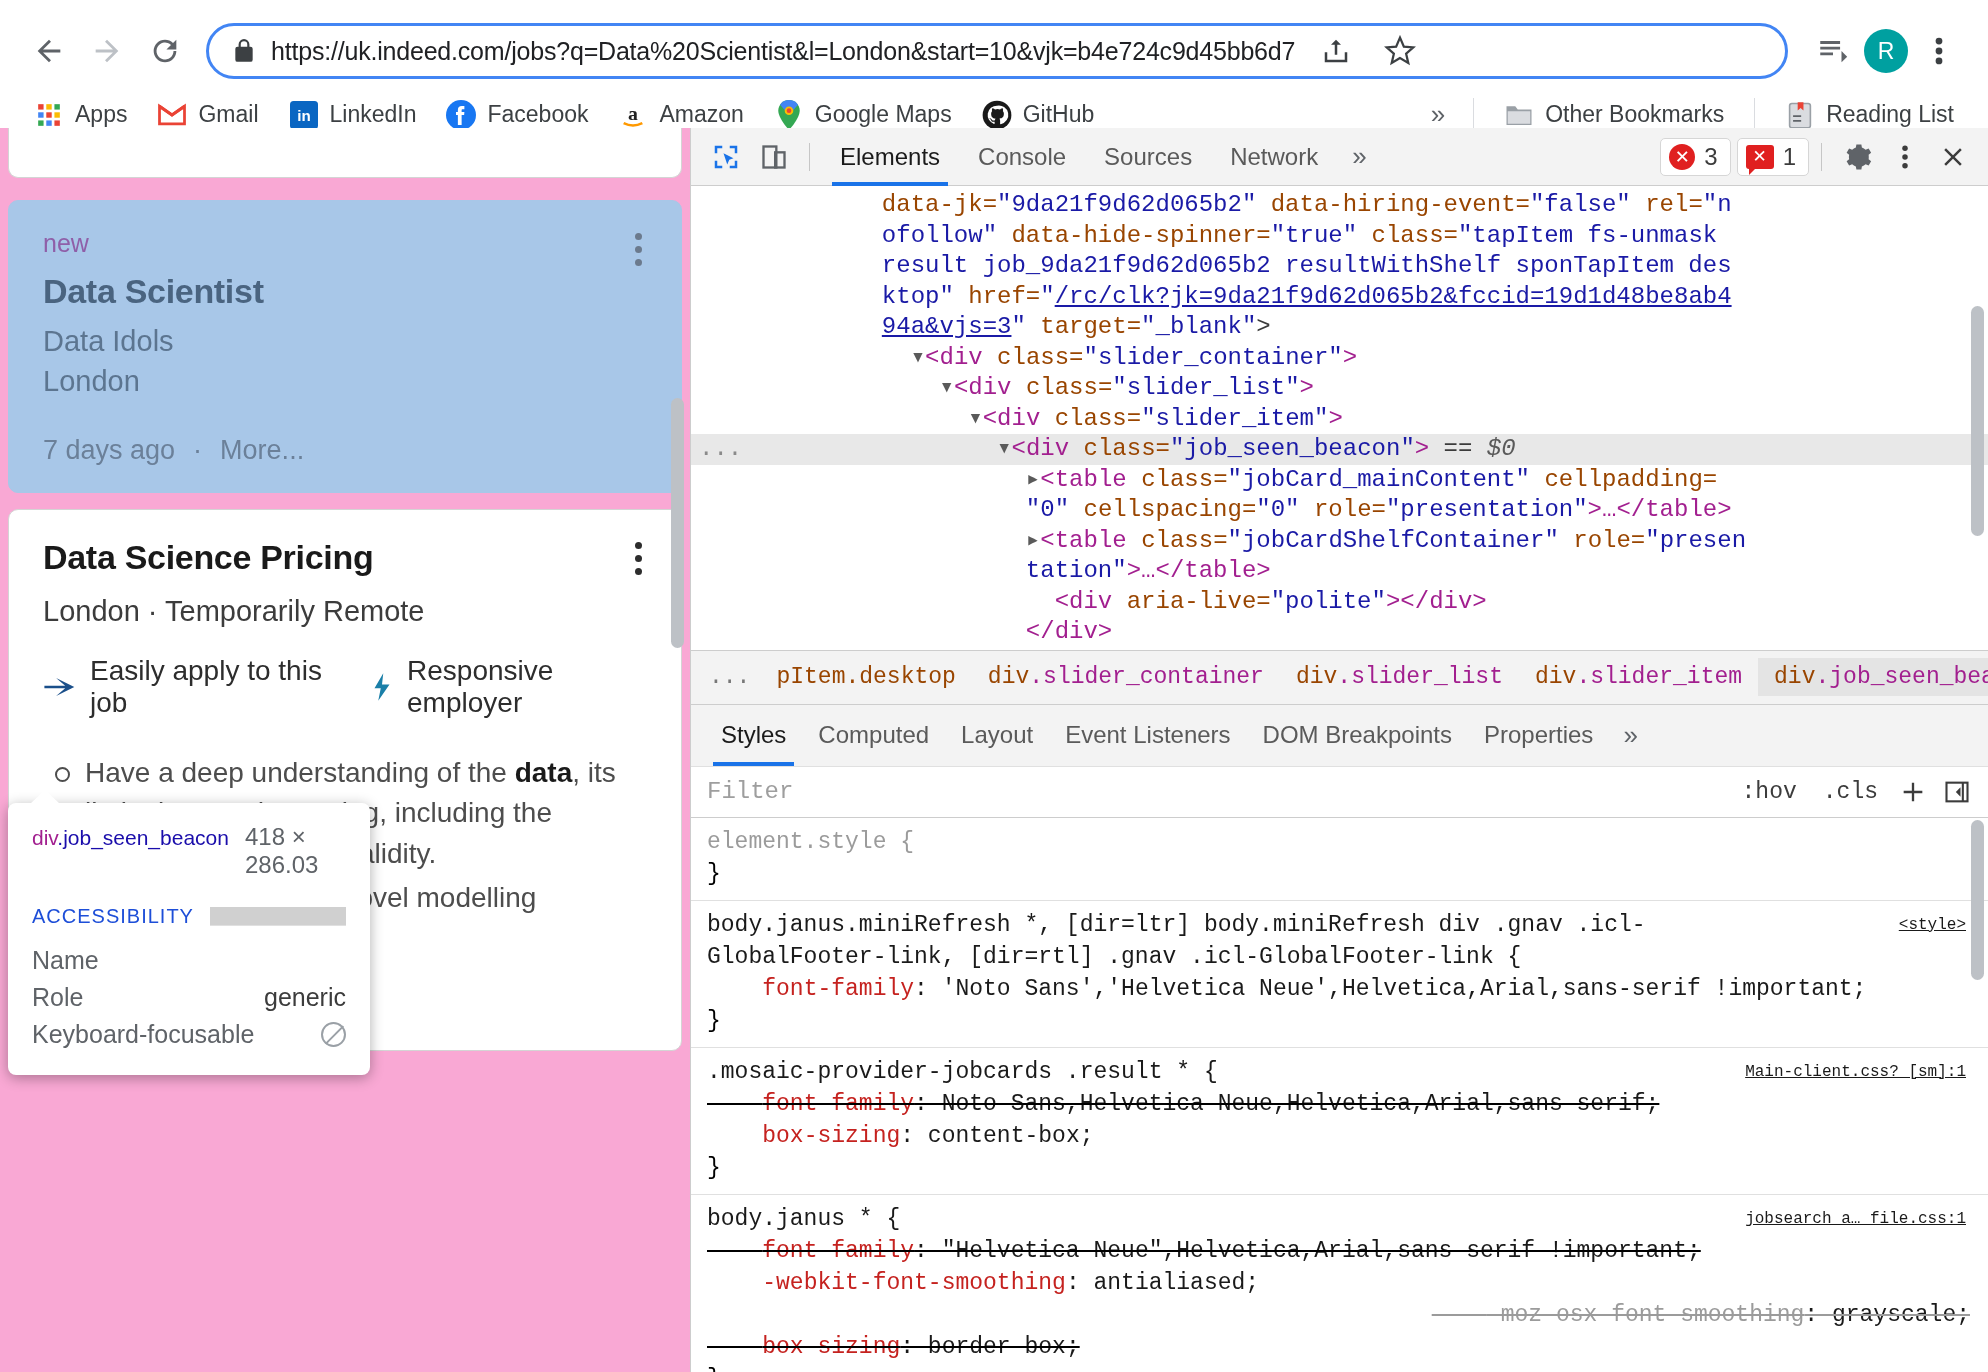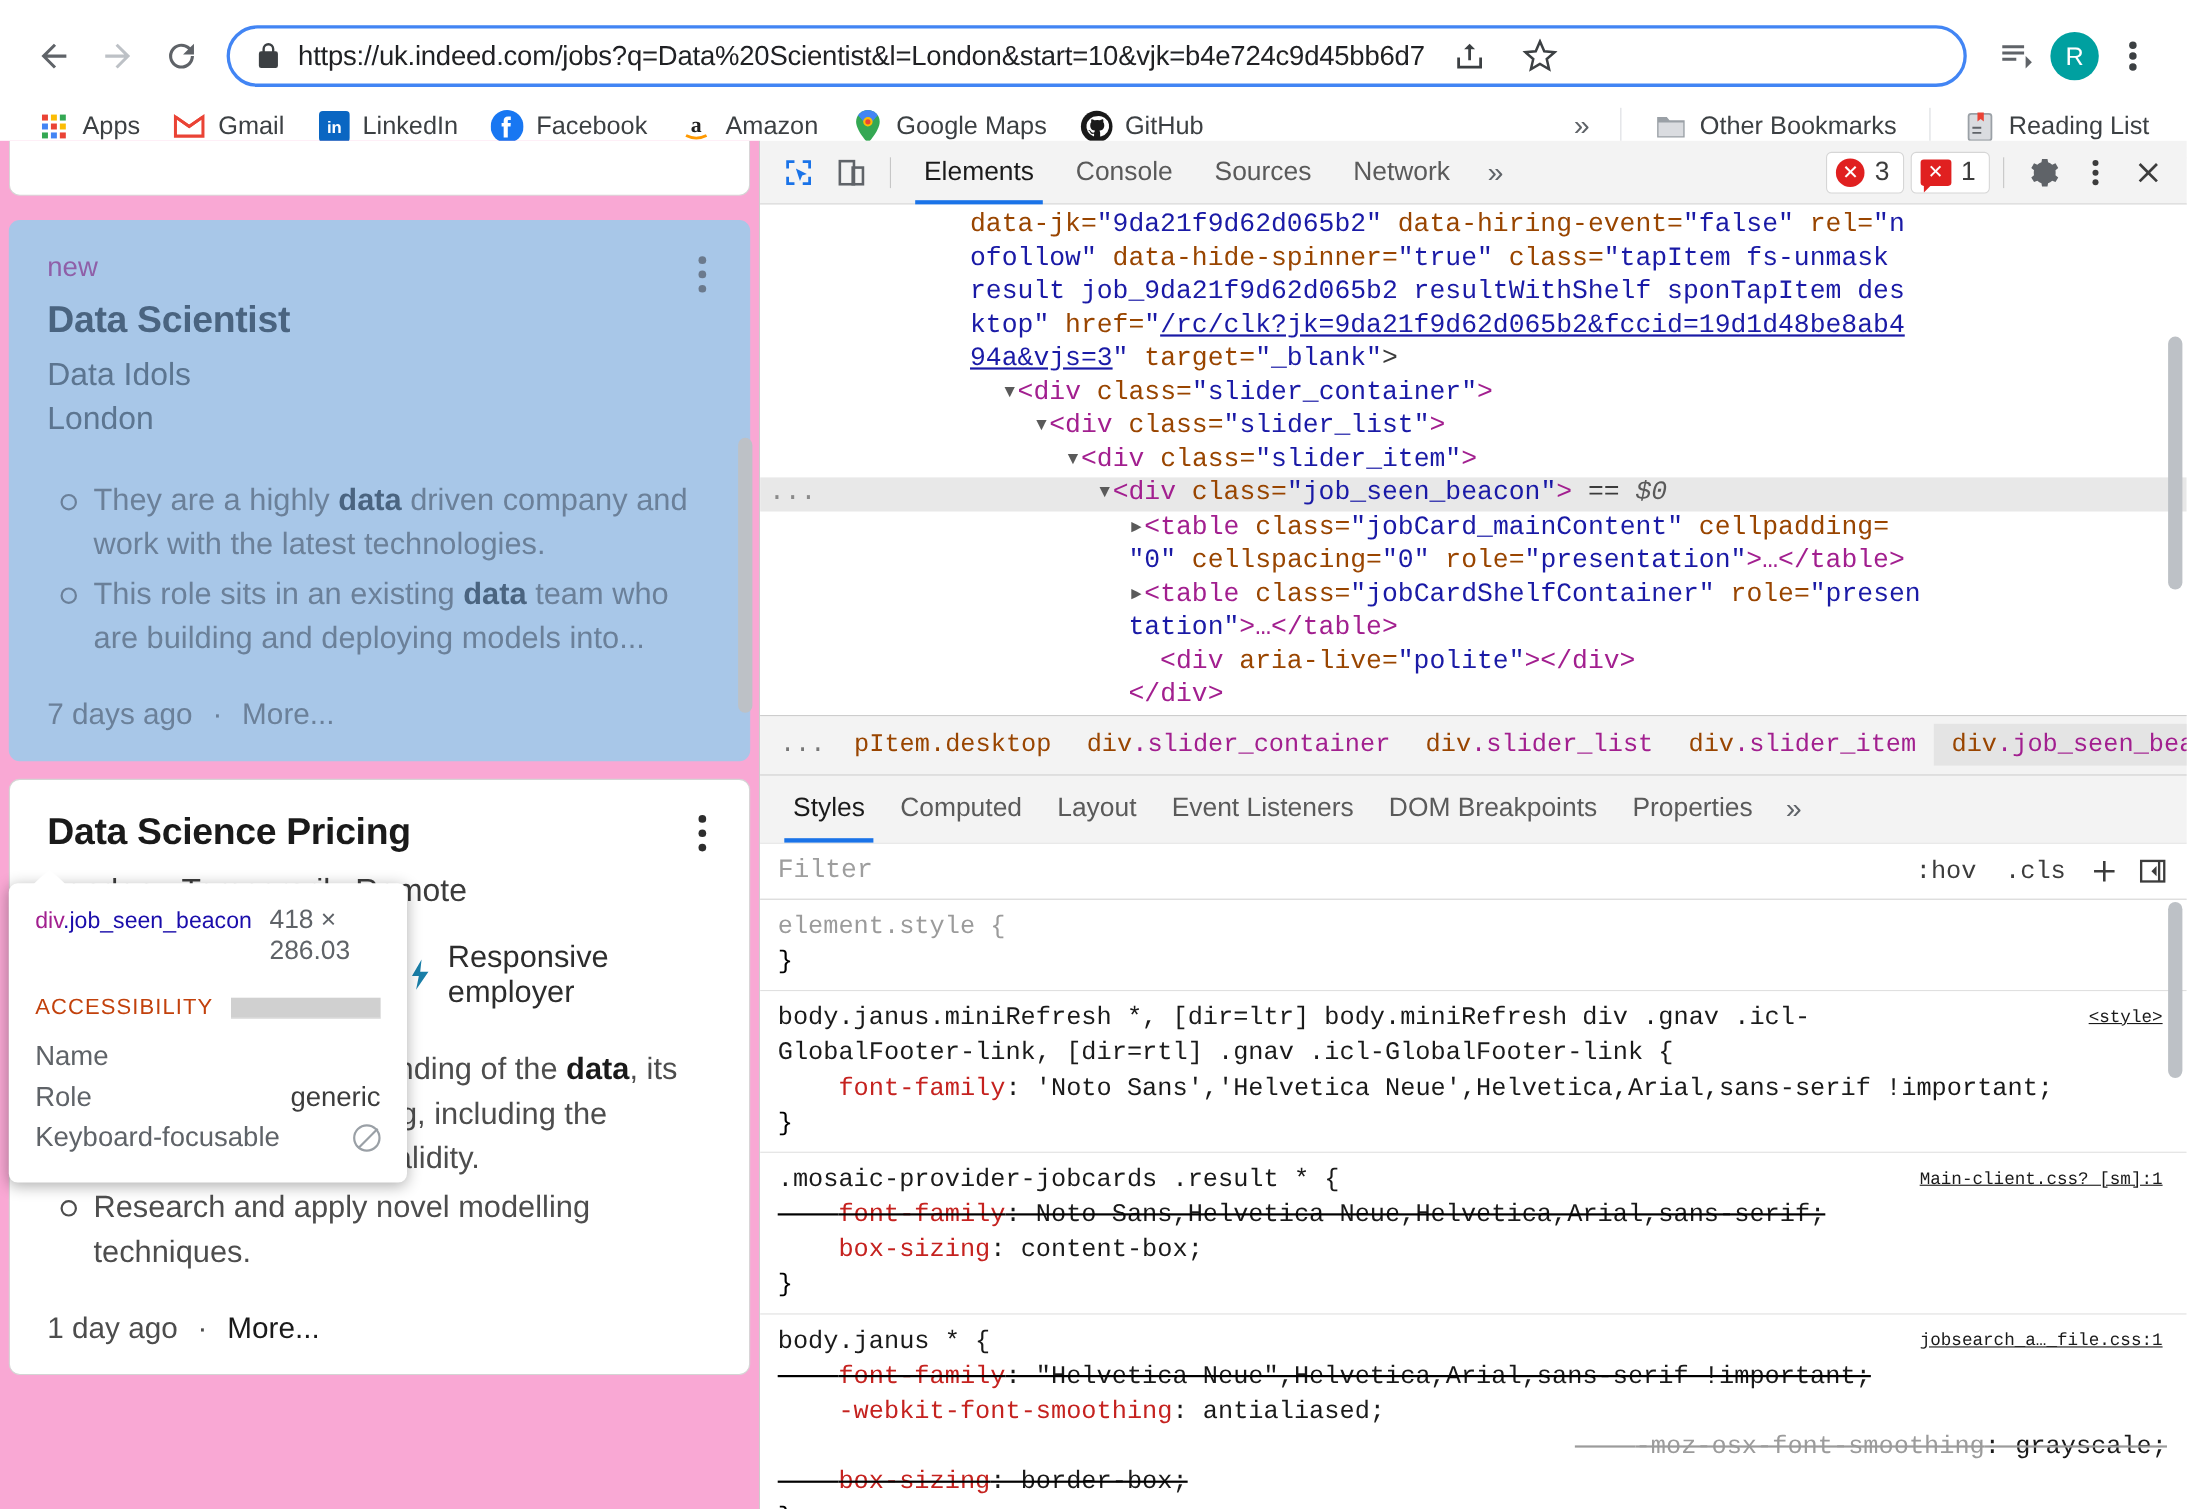--- a/index.html
+++ b/index.html
@@ -113,21 +113,21 @@
     content:""; position:absolute; left:22px; top:-13px;
     border-left:15px solid transparent; border-right:15px solid transparent;
     border-bottom:14px solid #fff;
   }
   .tip-head { display:flex; align-items:baseline; gap:16px; }
   .tip-sel { font-size:21px; font-weight:normal; }
   .tip-sel .tag { color:#a21f8f; }
   .tip-sel .cls { color:#1a0dab; }
   .tip-dims { font-size:24px; color:#5f6368; }
   .tip-a11y-head { display:flex; align-items:center; gap:16px; margin:26px 0 14px 0; }
-  .tip-a11y-head span { font-size:20px; letter-spacing:1px; color:#c2410c; }
+  .tip-a11y-head span { font-size:20px; letter-spacing:1px; color:#1d4ed8; }
   .tip-a11y-head .rule { flex:1; height:1px; background:#d0d0d0; }
   .tip-row { display:flex; justify-content:space-between; align-items:center; font-size:25px; color:#5f6368; padding:4px 0; }
   .tip-row .val { color:#3c3c3c; }
   .no-sym { width:25px; height:25px; border:2px solid #9aa0a6; border-radius:50%; position:relative; display:inline-block; }
   .no-sym::after { content:""; position:absolute; left:-1px; top:10px; width:25px; height:2px; background:#9aa0a6; transform:rotate(-45deg); }
 
   
   #page-scrollbar { position:absolute; right:6px; top:270px; width:13px; height:250px; background:#bdc1c6; border-radius:7px; z-index:30; }
 
   
@@ -397,24 +397,20 @@
     <div class="card-inner">
       <div class="kebab">
           <i></i>
           <i></i>
           <i></i>
         </div>
       <div class="new-tag">new</div>
       <div class="job-title">Data Scientist</div>
       <div class="company">Data Idols</div>
       <div class="location">London</div>
-      <ul class="snippet">
-        <li>They are a highly <b>data</b> driven company and work with the latest technologies.</li>
-        <li>This role sits in an existing <b>data</b> team who are building and deploying models into...</li>
-      </ul>
       <div class="meta">
         <span>7 days ago</span>
         <span>·</span>
         <span class="more">More...</span>
       </div>
     </div>
   </div>
 
   <div class="jobcard">
     <div class="card-inner">

